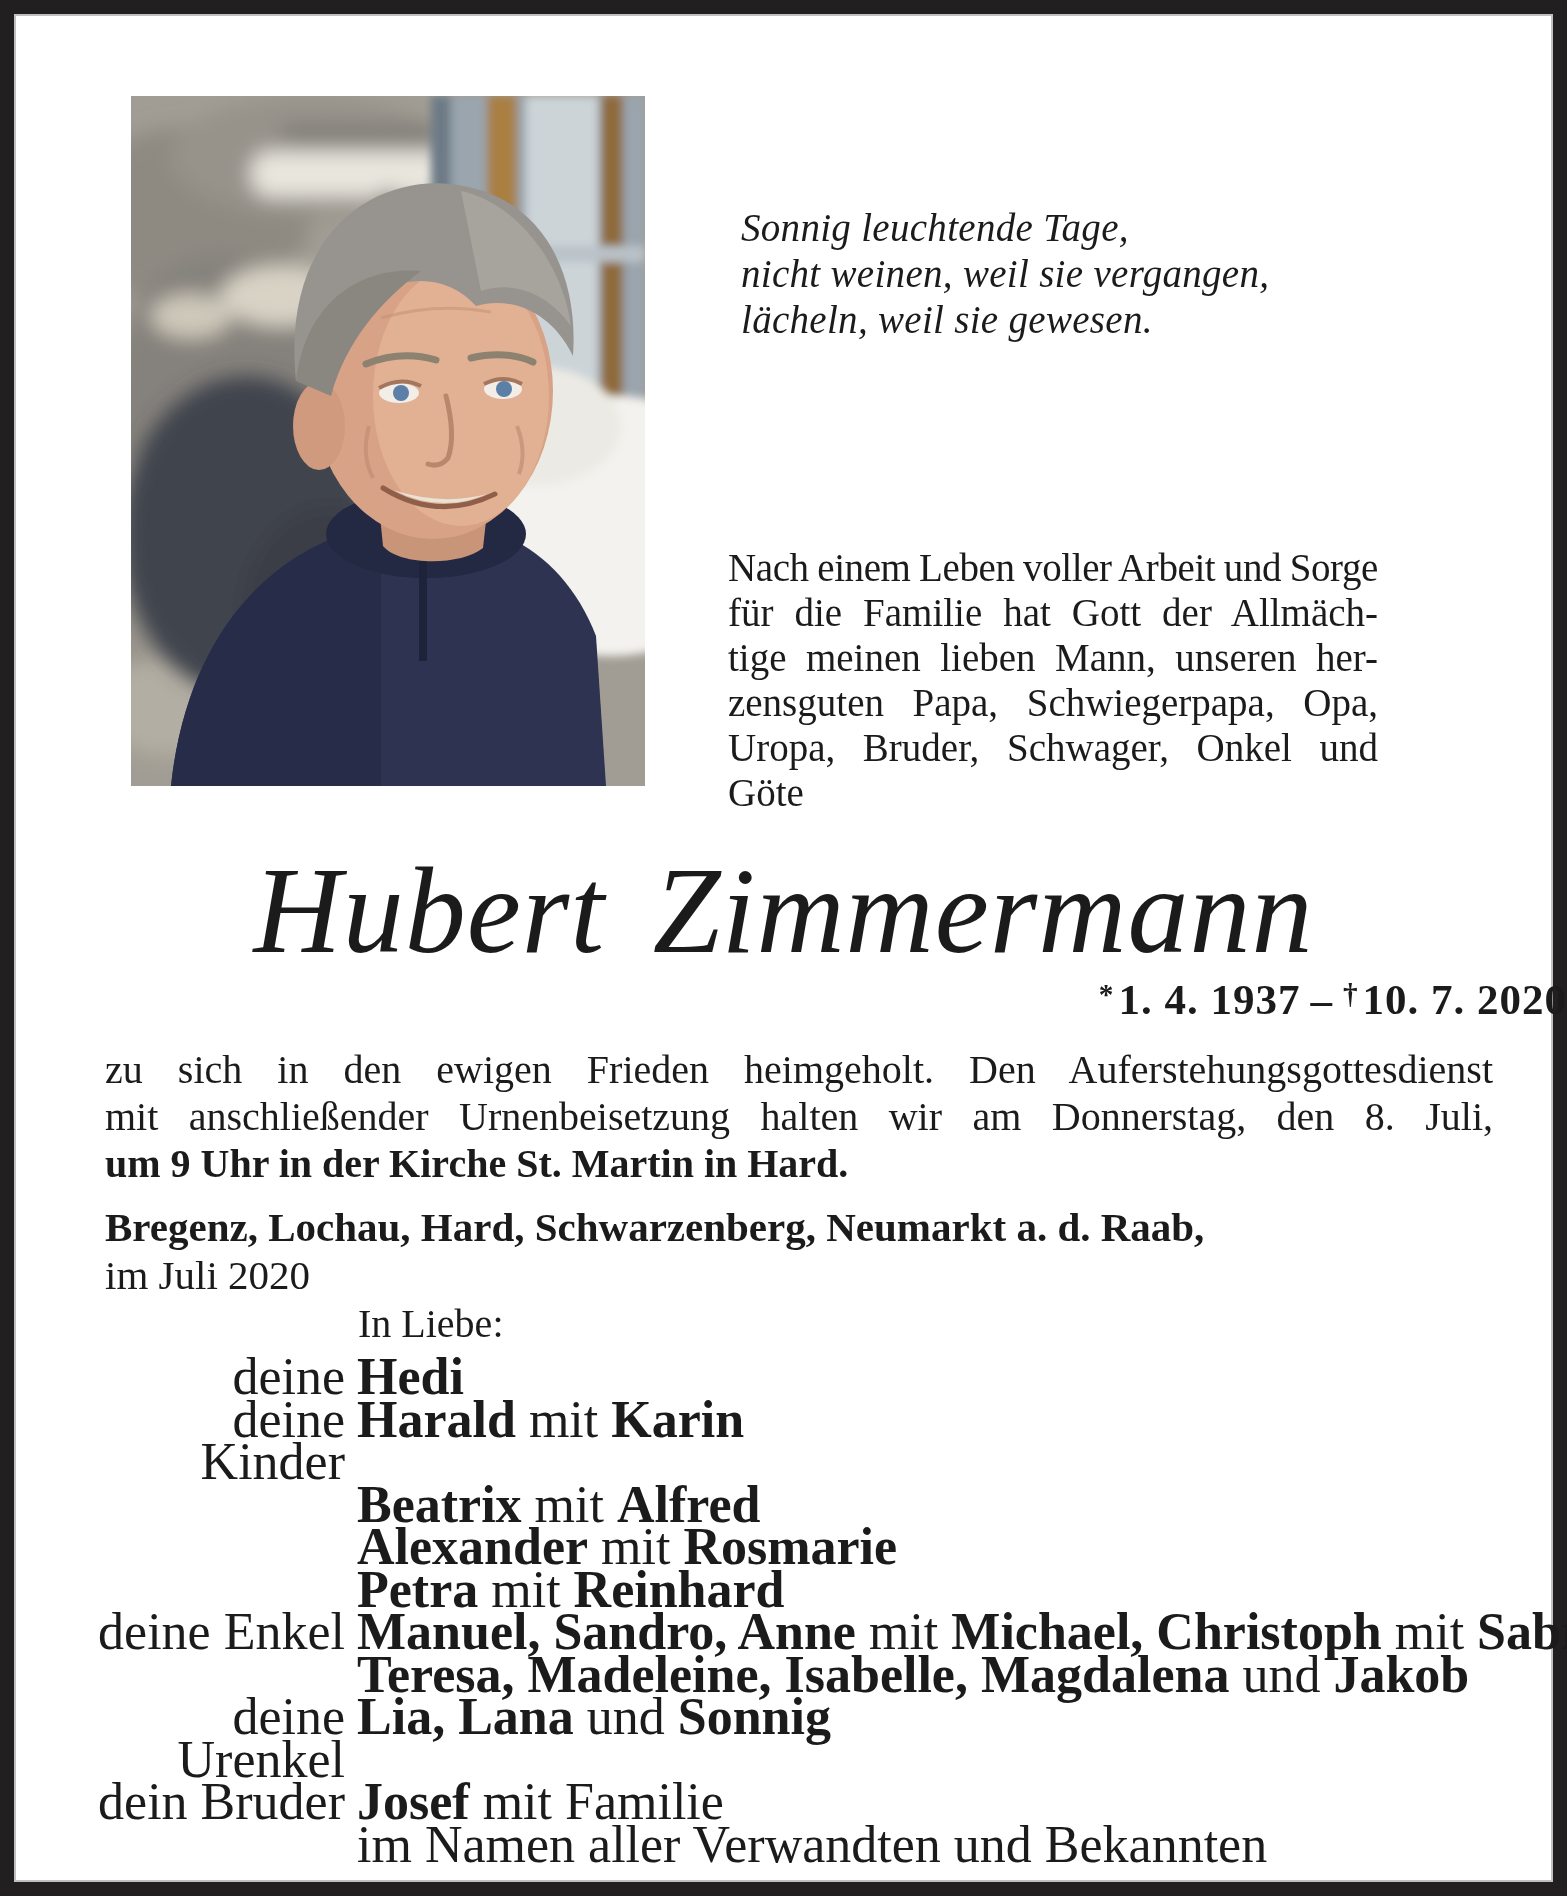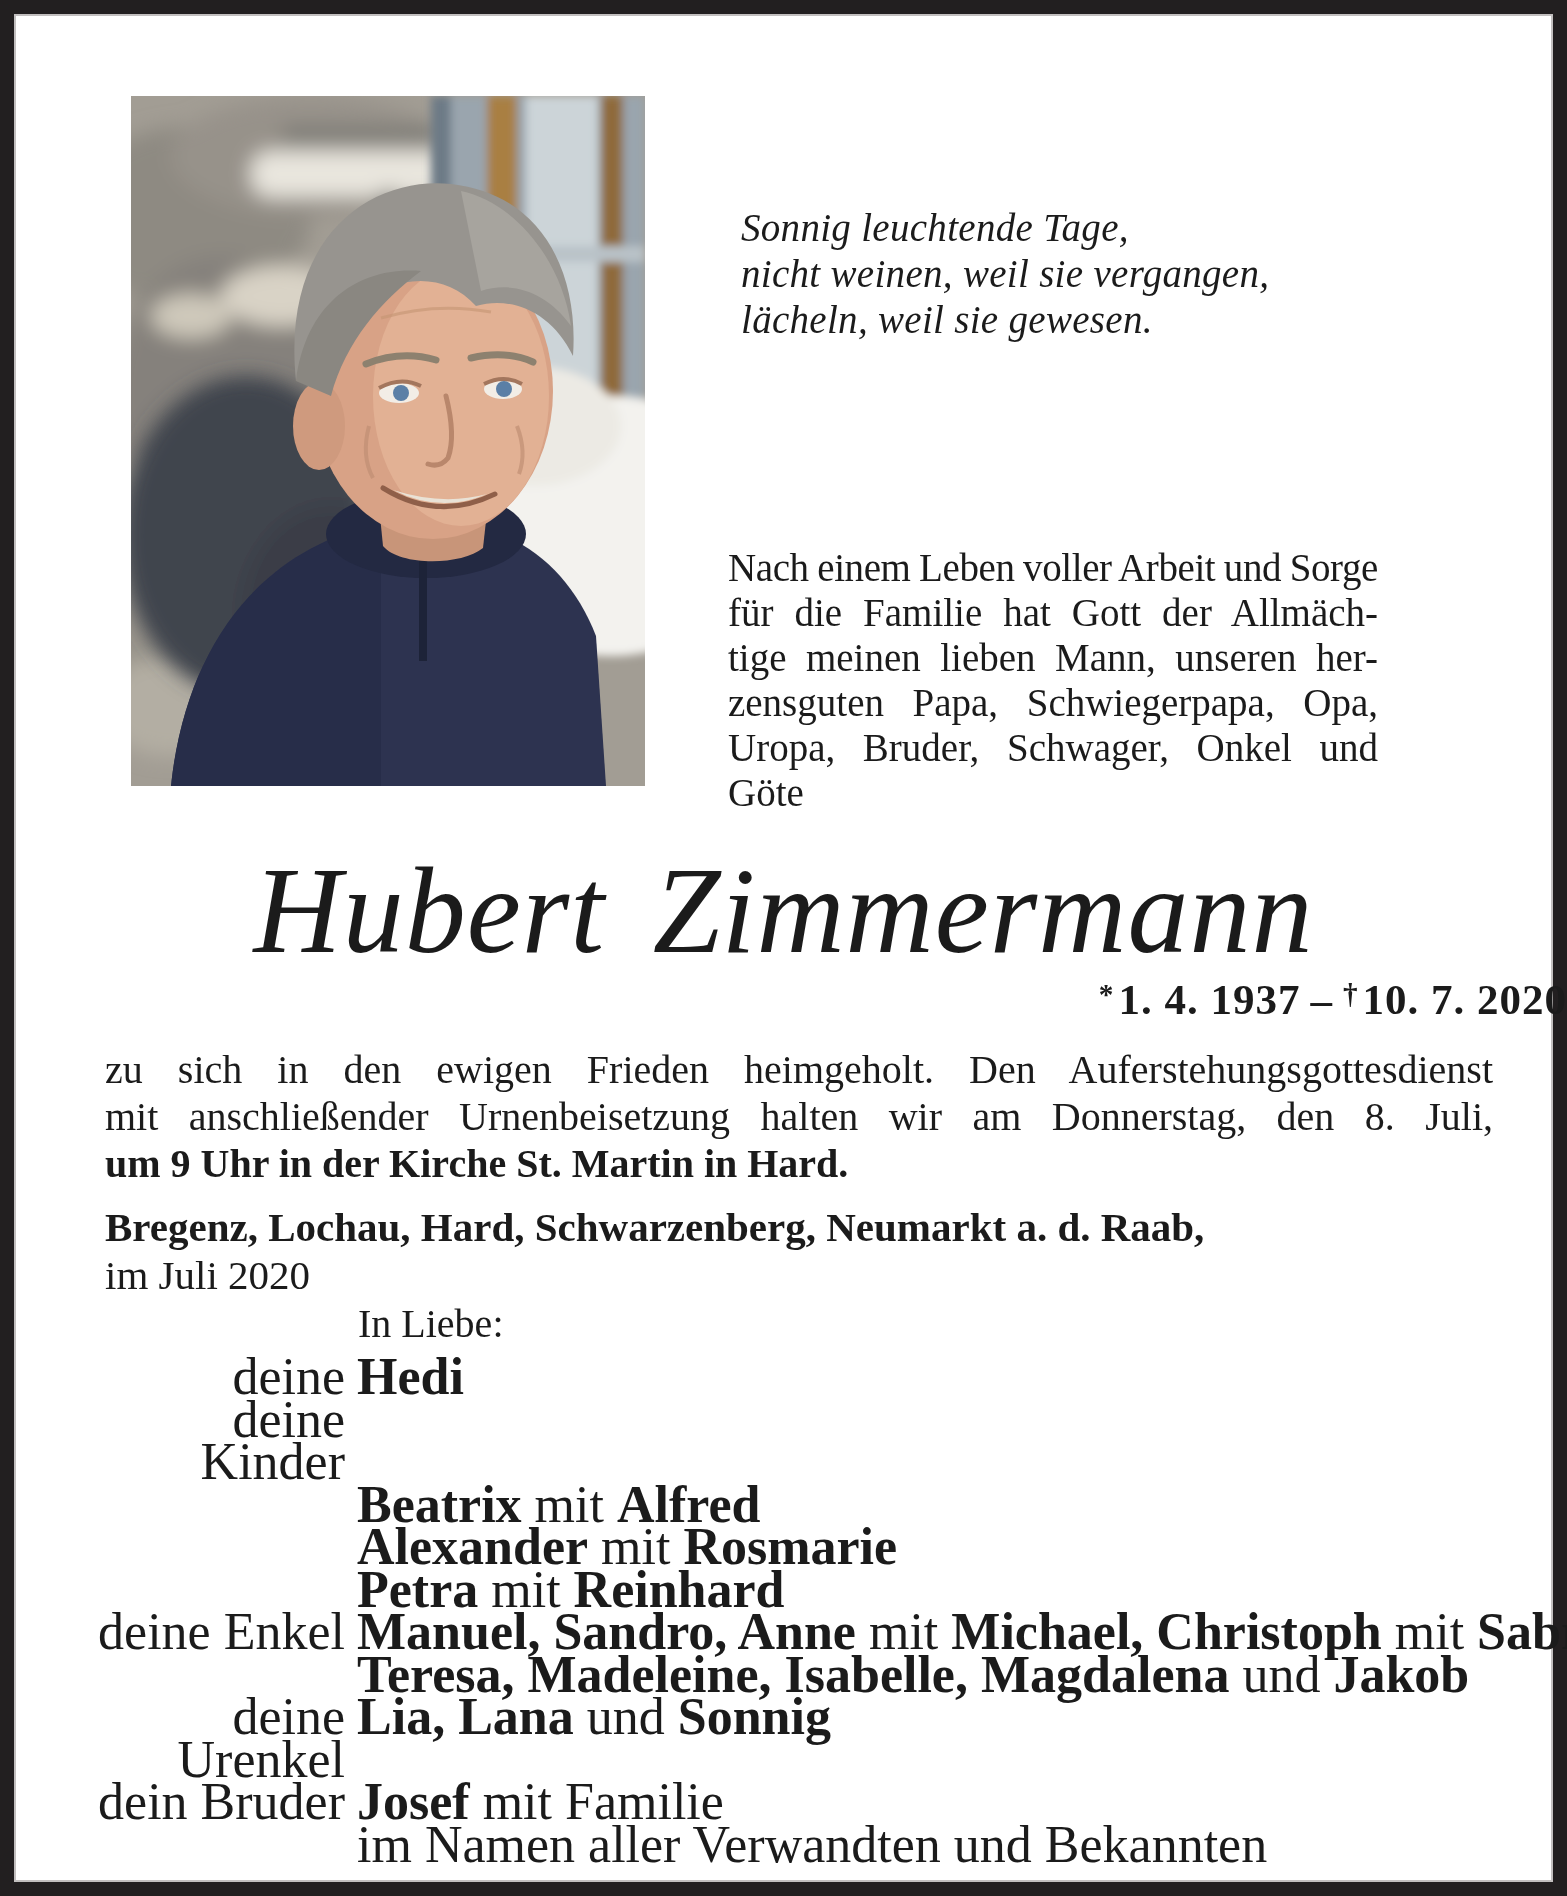--- a/index.html
+++ b/index.html
@@ -185,20 +185,21 @@
 
 <div class="inliebe">In Liebe:</div>
 
 <div class="family" id="family">
     <div class="frow">
       <span class="flabel">deine</span>
       <span class="fnames"><span class="b">Hedi</span></span>
     </div>
     <div class="frow">
       <span class="flabel">deine Kinder</span>
+      <span class="fnames"><span class="b">Harald</span><span> mit </span><span class="b">Karin</span></span>
     </div>
     <div class="frow">
       <span class="flabel"></span>
       <span class="fnames"><span class="b">Beatrix</span><span> mit </span><span class="b">Alfred</span></span>
     </div>
     <div class="frow">
       <span class="flabel"></span>
       <span class="fnames"><span class="b">Alexander</span><span> mit </span><span class="b">Rosmarie</span></span>
     </div>
     <div class="frow">

